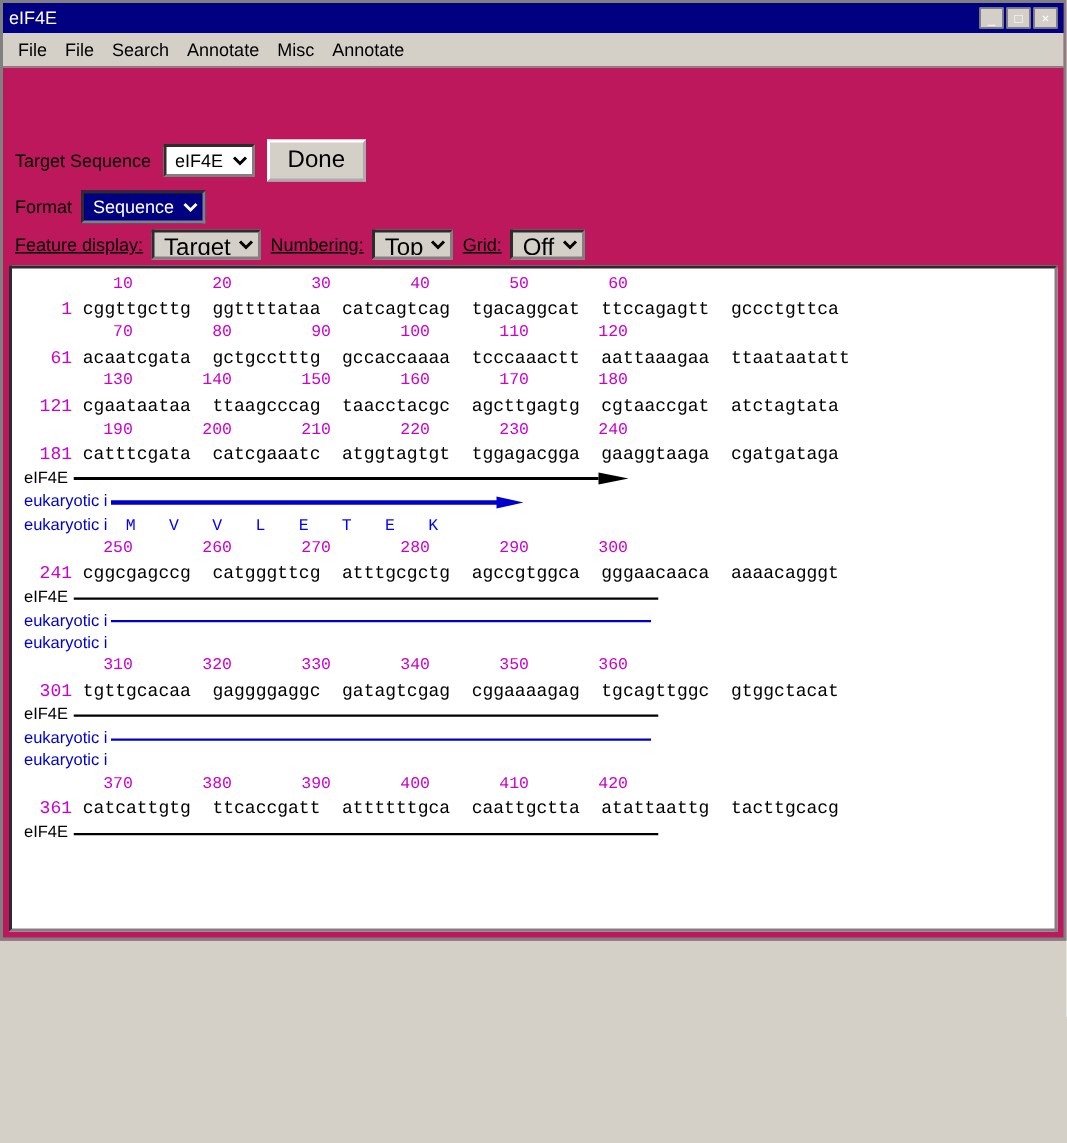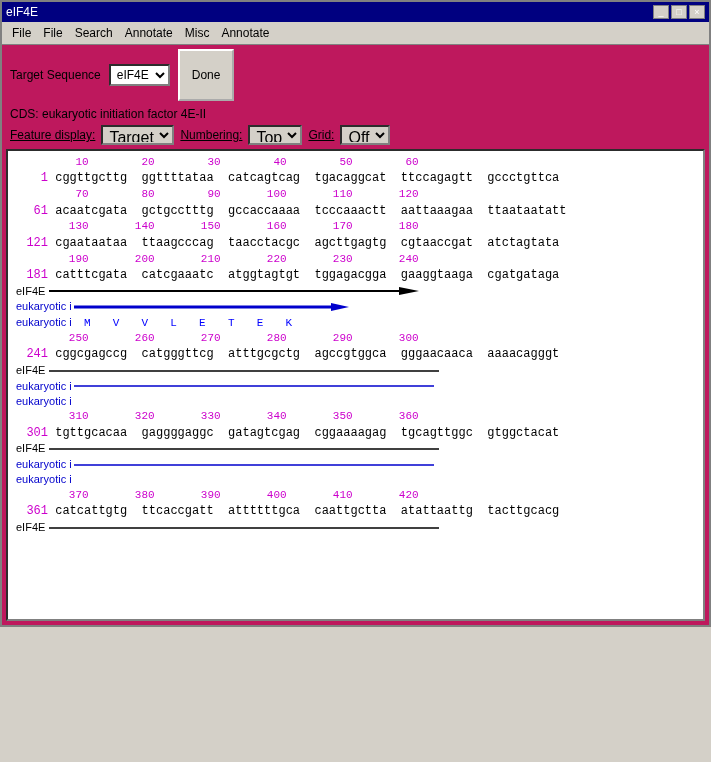--- a/index.html
+++ b/index.html
@@ -57,38 +57,39 @@
     }
     .menu-item {
       padding: 2px 6px;
       cursor: pointer;
     }
     .toolbar {
       padding: 4px 8px;
       display: flex;
       align-items: center;
       gap: 8px;
+      margin-top: 44px;
     }
     .toolbar label {
       font-family: Arial, sans-serif;
       font-size: 12px;
     }
     .select-box {
       background: white;
       border: 2px inset #808080;
       padding: 1px 2px;
       font-size: 12px;
       font-family: Arial, sans-serif;
       height: 22px;
     }
     .done-btn {
       background: #d4d0c8;
       border: 2px outset #ffffff;
-      padding: 17px 12px;
-      font-size: 12px;
+      padding: 3px 12px;
+      font-size: 16px;
       font-family: Arial, sans-serif;
       cursor: pointer;
     }
     .format-row {
       padding: 2px 8px;
       display: flex;
       align-items: center;
       gap: 6px;
       font-family: Arial, sans-serif;
       font-size: 12px;
@@ -169,24 +170,27 @@
   </div>
 
   <div class="toolbar">
     <label>Target Sequence</label>
     <select class="select-box">
       <option>eIF4E</option>
     </select>
     <button class="done-btn">Done</button>
   </div>
 
-
-  <div class="cds-row">
-    <span>CDS: eukaryotic initiation factor 4E-II</span>
-  </div>
+  <div class="format-row">
+    <span class="format-label">Format</span>
+    <select class="select-blue">
+      <option>Sequence</option>
+    </select>
+  </div>
+
 
   <div class="feature-row">
     <span>Feature display:</span>
     <select class="small-select">
       <option>Target</option>
     </select>
     <span>Numbering:</span>
     <select class="small-select">
       <option>Top</option>
     </select>

